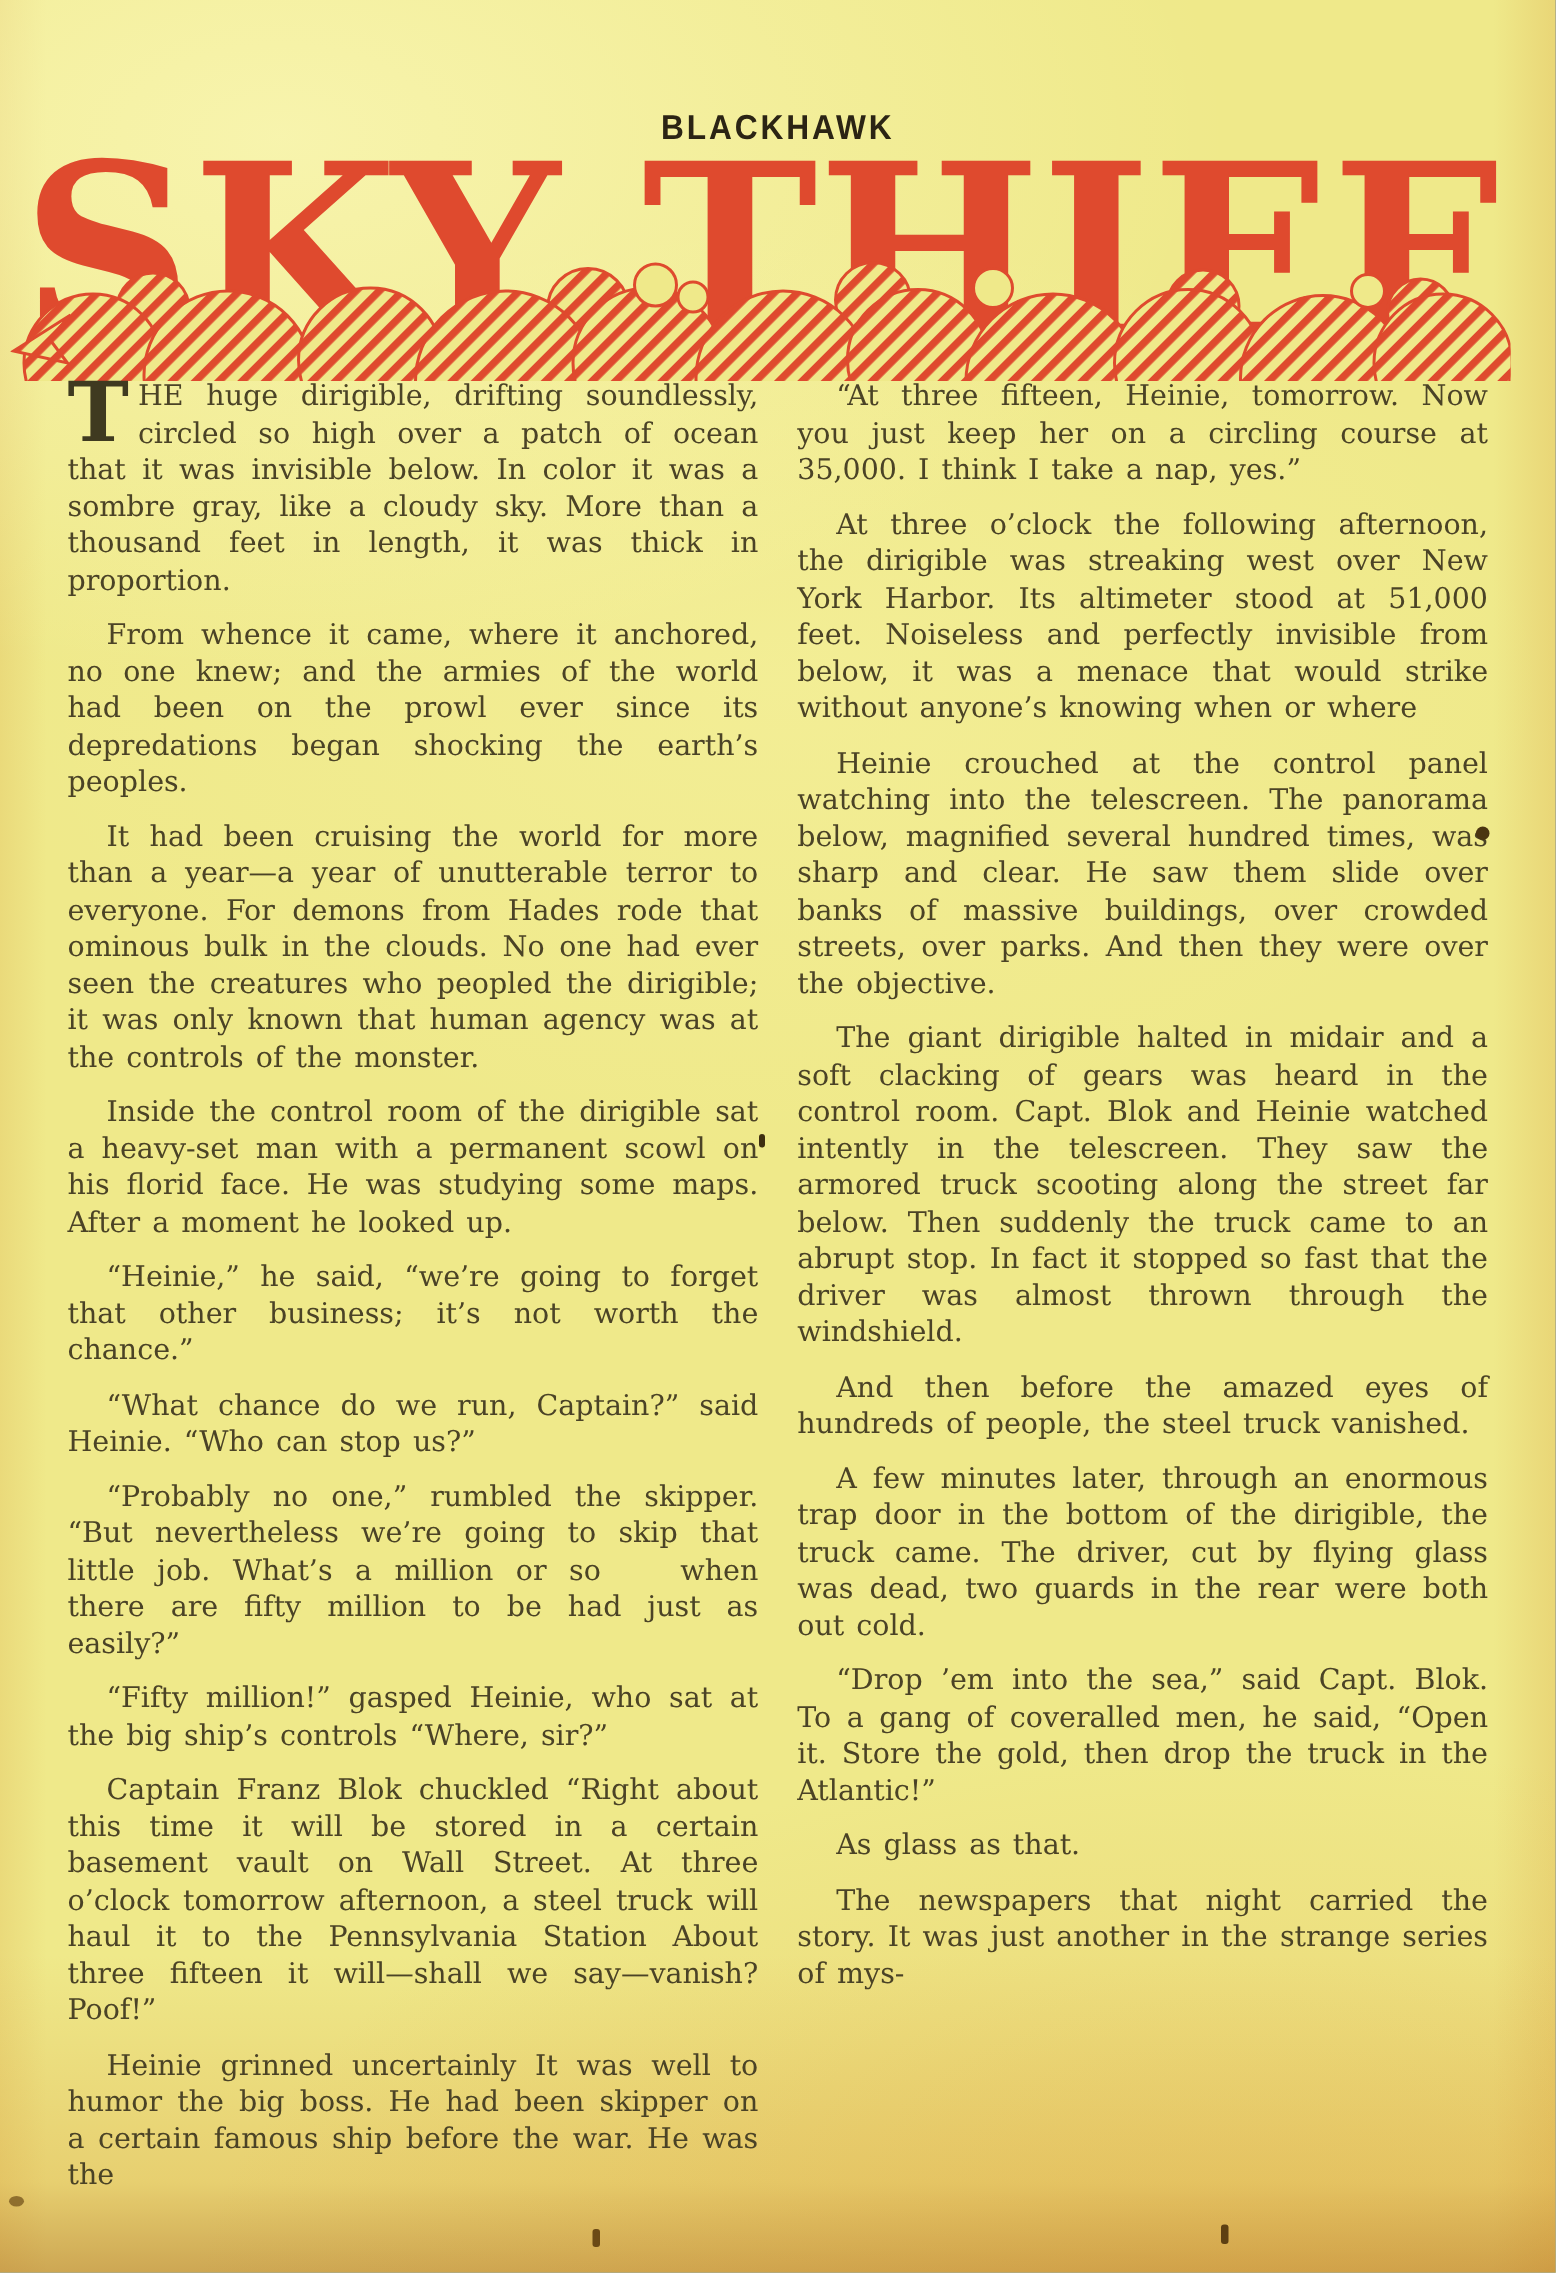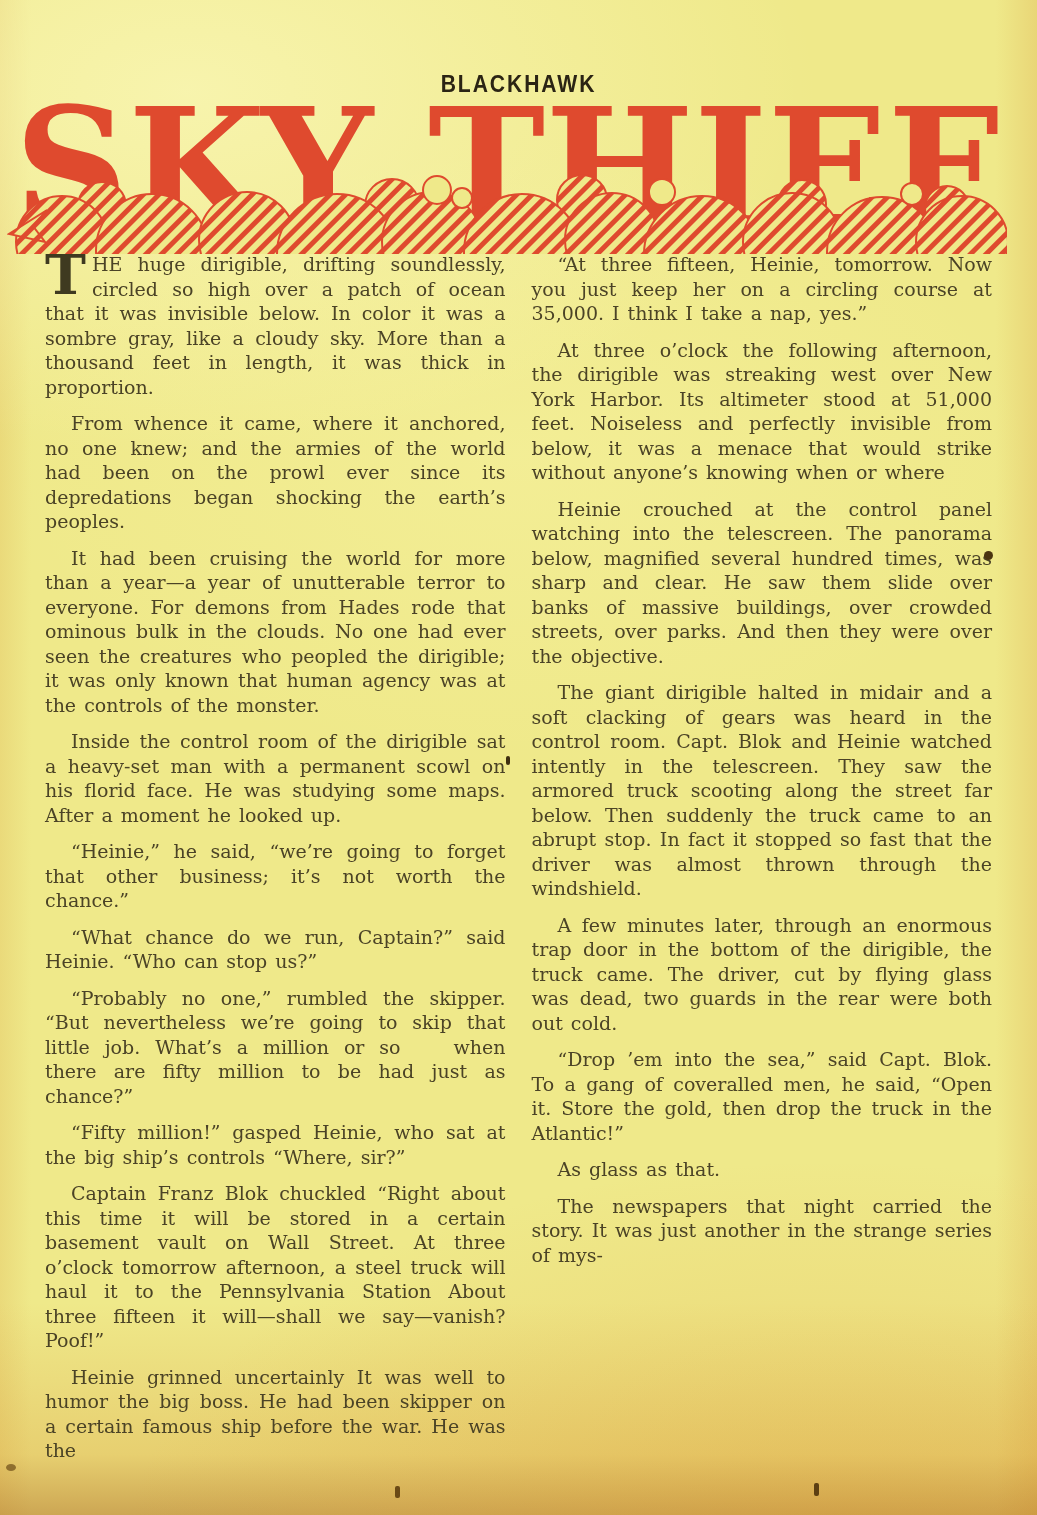--- a/index.html
+++ b/index.html
@@ -100,30 +100,31 @@
   </div>
 
   <div class="columns">
     <div class="col" id="col-left">
         <p class="no-indent"><span class="dropcap">T</span>HE huge dirigible, drifting soundlessly, circled so high over a patch of ocean that it was invisible below. In color it was a sombre gray, like a cloudy sky. More than a thousand feet in length, it was thick in proportion.</p>
         <p>From whence it came, where it anchored, no one knew; and the armies of the world had been on the prowl ever since its depredations began shocking the earth’s peoples.</p>
         <p>It had been cruising the world for more than a year—a year of unutterable terror to everyone. For demons from Hades rode that ominous bulk in the clouds. No one had ever seen the creatures who peopled the dirigible; it was only known that human agency was at the controls of the monster.</p>
         <p>Inside the control room of the dirigible sat a heavy-set man with a permanent scowl on his florid face. He was studying some maps. After a moment he looked up.</p>
         <p>“Heinie,” he said, “we’re going to forget that other business; it’s not worth the chance.”</p>
         <p>“What chance do we run, Captain?” said Heinie. “Who can stop us?”</p>
-        <p>“Probably no one,” rumbled the skipper. “But nevertheless we’re going to skip that little job. What’s a million or so   when there are fifty million to be had just as chance?”</p>
+        <p>“Probably no one,” rumbled the skipper. “But nevertheless we’re going to skip that little job. What’s a million or so   when there are fifty million to be had just as easily?”</p>
         <p>“Fifty million!” gasped Heinie, who sat at the big ship’s controls “Where, sir?”</p>
         <p>Captain Franz Blok chuckled “Right about this time it will be stored in a certain basement vault on Wall Street. At three o’clock tomorrow afternoon, a steel truck will haul it to the Pennsylvania Station About three fifteen it will—shall we say—vanish? Poof!”</p>
         <p>Heinie grinned uncertainly It was well to humor the big boss. He had been skipper on a certain famous ship before the war. He was the</p>
       </div>
     <div class="col" id="col-right">
         <p>“At three fifteen, Heinie, tomorrow. Now you just keep her on a circling course at 35,000. I think I take a nap, yes.”</p>
         <p>At three o’clock the following afternoon, the dirigible was streaking west over New York Harbor. Its altimeter stood at 51,000 feet. Noiseless and perfectly invisible from below, it was a menace that would strike without anyone’s knowing when or where</p>
         <p>Heinie crouched at the control panel watching into the telescreen. The panorama below, magnified several hundred times, was sharp and clear. He saw them slide over banks of massive buildings, over crowded streets, over parks. And then they were over the objective.</p>
         <p>The giant dirigible halted in midair and a soft clacking of gears was heard in the control room. Capt. Blok and Heinie watched intently in the telescreen. They saw the armored truck scooting along the street far below. Then suddenly the truck came to an abrupt stop. In fact it stopped so fast that the driver was almost thrown through the windshield.</p>
+        <p>And then before the amazed eyes of hundreds of people, the steel truck vanished.</p>
         <p>A few minutes later, through an enormous trap door in the bottom of the dirigible, the truck came. The driver, cut by flying glass was dead, two guards in the rear were both out cold.</p>
         <p>“Drop ’em into the sea,” said Capt. Blok. To a gang of coveralled men, he said, “Open it. Store the gold, then drop the truck in the Atlantic!”</p>
         <p>As glass as that.</p>
         <p>The newspapers that night carried the story. It was just another in the strange series of mys-</p>
       </div>
   </div>
 
   <div class="speck s1"></div>
   <div class="speck s2"></div>
   <div class="speck s3"></div>

